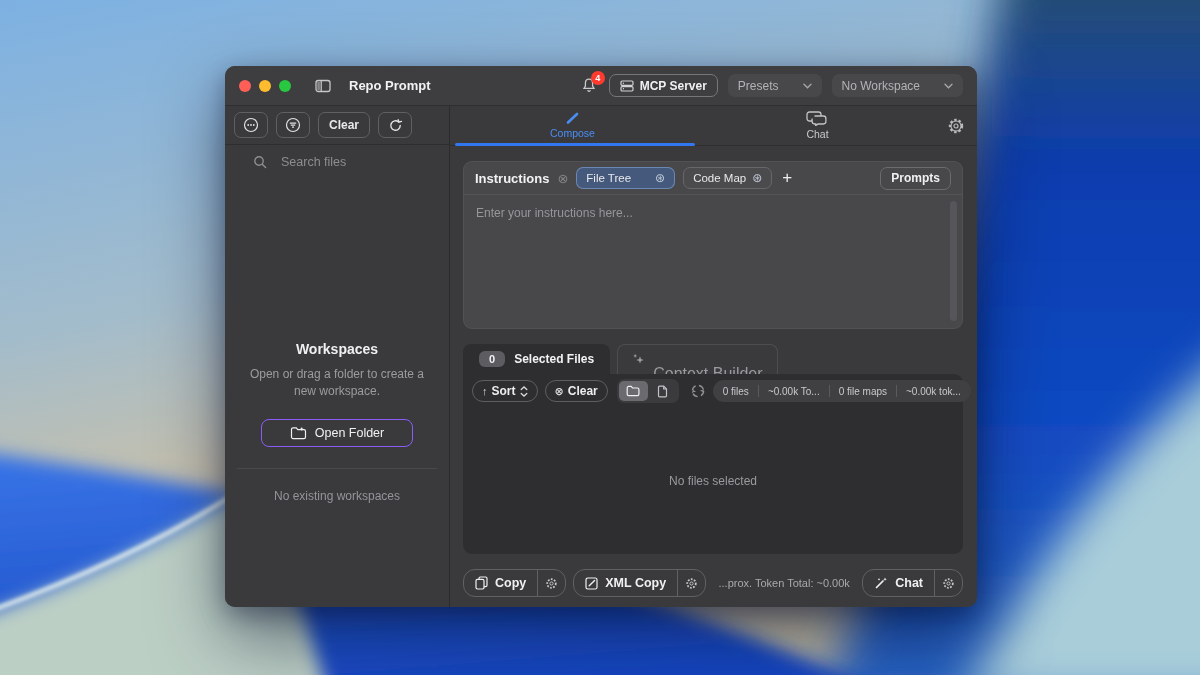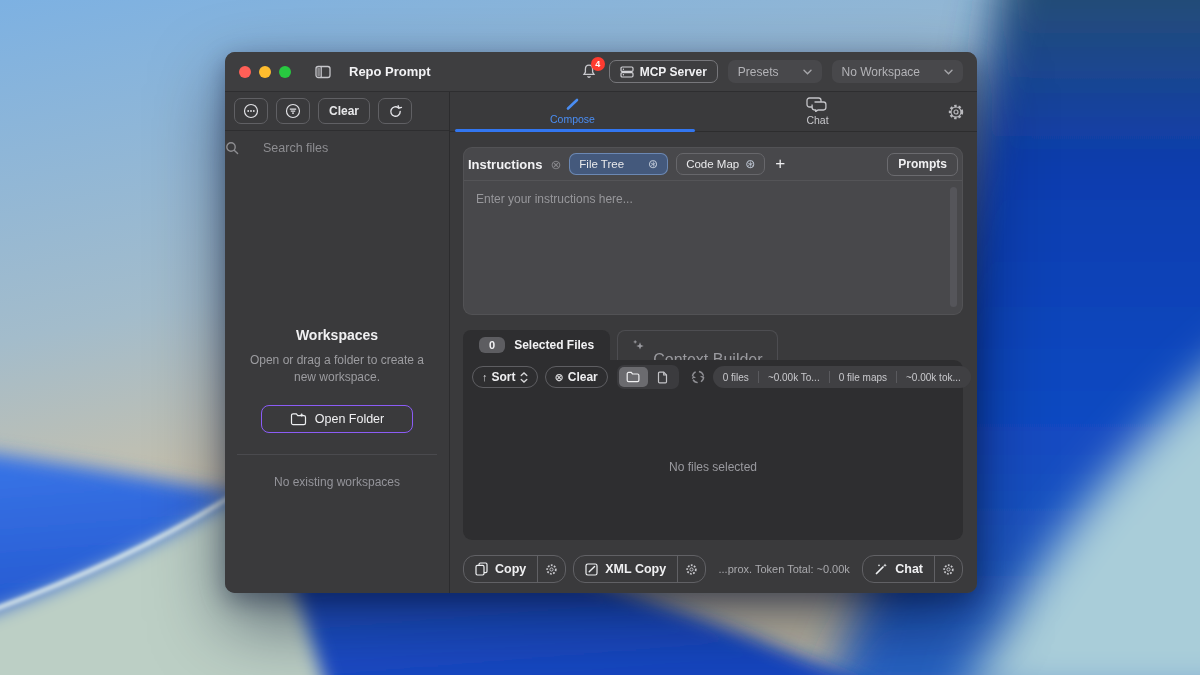--- a/index.html
+++ b/index.html
@@ -4,21 +4,21 @@
 <style>
   * { margin:0; padding:0; box-sizing:border-box; }
   html,body { width:1200px; height:675px; overflow:hidden;
     font-family:"Liberation Sans","DejaVu Sans",sans-serif; }
 
   
   .desktop { position:relative; width:1200px; height:675px; overflow:hidden; background:#7fb0dd; }
   .wallpaper { position:absolute; inset:0; }
 
   
-  .window { position:absolute; left:225px; top:52px; width:752px; height:541px;
+  .window { position:absolute; left:225px; top:66px; width:752px; height:541px;
     background:#3a3a3c; border-radius:10px;
     box-shadow:0 30px 70px rgba(0,10,40,.5), 0 8px 24px rgba(0,10,40,.35),
       inset 0 0 0 1px rgba(255,255,255,.08);
     display:flex; flex-direction:column; color:#e8e8ea; }
 
   
   .titlebar { height:40px; flex:0 0 40px; background:#3e3e40; border-radius:10px 10px 0 0;
     display:flex; align-items:center; padding:0 14px; gap:8px;
     border-bottom:1px solid rgba(0,0,0,.25); }
   .traffic { display:flex; gap:8px; margin-right:16px; }
@@ -39,21 +39,21 @@
   .sidebar { width:225px; flex:0 0 225px; background:#3a3a3c; border-right:1px solid #2c2c2e;
     display:flex; flex-direction:column; }
   .main { flex:1; background:#3a3a3c; display:flex; flex-direction:column; min-width:0; }
 
   
   .sb-toolbar { height:39px; display:flex; align-items:center; gap:8px; padding:0 9px;
     border-bottom:1px solid #2e2e30; }
   .sb-btn { height:26px; min-width:34px; border:1px solid #606064; border-radius:7px;
     display:flex; align-items:center; justify-content:center; background:transparent; color:#e8e8ea; }
   .sb-btn.text { padding:0 10px; font-size:12px; font-weight:700; }
-  .sb-search { height:33px; display:flex; align-items:center; gap:24px; padding:0 0; }
+  .sb-search { height:33px; display:flex; align-items:center; gap:14px; padding:0 28px; }
   .sb-search input { flex:1; background:transparent; border:none; outline:none;
     font-size:12.5px; color:#e2e2e4; font-family:inherit; }
   .sb-search input::placeholder { color:#8d8d91; }
   .ws-block { margin-top:163px; padding:0 22px; text-align:center; }
   .ws-head { font-size:14px; font-weight:700; color:#f0f0f2; }
   .ws-desc { margin-top:9px; font-size:12px; line-height:1.45; color:#9c9ca0; }
   .ws-open { margin:18px auto 0; width:152px; height:28px; border:1px solid #8b5cf6; border-radius:8px;
     background:transparent; display:flex; align-items:center; justify-content:center; gap:8px;
     color:#f0f0f2; font-size:12.5px; font-weight:500; }
   .ws-divider { margin:21px 12px 0; height:1px; background:#4a4a4e; }
@@ -68,21 +68,21 @@
   .tab-chat .tlabel { color:#c9c9cd; }
   .compose-underline { position:absolute; left:5px; bottom:-1px; width:240px; height:3px;
     border-radius:2px; background:#3276f0; }
   .strip-gear { position:absolute; right:12px; top:50%; transform:translateY(-50%); }
 
   
   .content { flex:1; display:flex; flex-direction:column; padding:15px 14px 10px 13px; min-height:0; }
 
   .instructions { height:168px; flex:0 0 168px; background:#48484b; border:1px solid rgba(255,255,255,.06);
     border-radius:9px; display:flex; flex-direction:column; position:relative; }
-  .ins-head { height:33px; flex:0 0 33px; display:flex; align-items:center; gap:8px; padding:0 4px;
+  .ins-head { height:33px; flex:0 0 33px; display:flex; align-items:center; gap:8px; padding:0 11px;
     border-bottom:1px solid rgba(255,255,255,.07); }
   .ins-title { font-size:13px; font-weight:700; color:#f2f2f4; }
   .ins-x { color:#87878b; font-size:13px; line-height:1; }
   .chip { height:22px; display:flex; align-items:center; gap:6px; padding:0 9px; border-radius:7px;
     font-size:11.5px; color:#e9e9eb; }
   .chip.blue { background:#44597c; border:1px solid rgba(140,175,225,.55);gap:24px; }
   .chip.gray { background:#4b4b4e; border:1px solid #67676b; }
   .chip .chip-ico { color:#c2cbd8; font-size:12px; line-height:1; }
   .ins-plus { font-size:17px; color:#ededef; font-weight:500; margin-left:2px; }
   .prompts-btn { margin-left:auto; height:23px; border:1px solid #6b6b6f; border-radius:7px;

